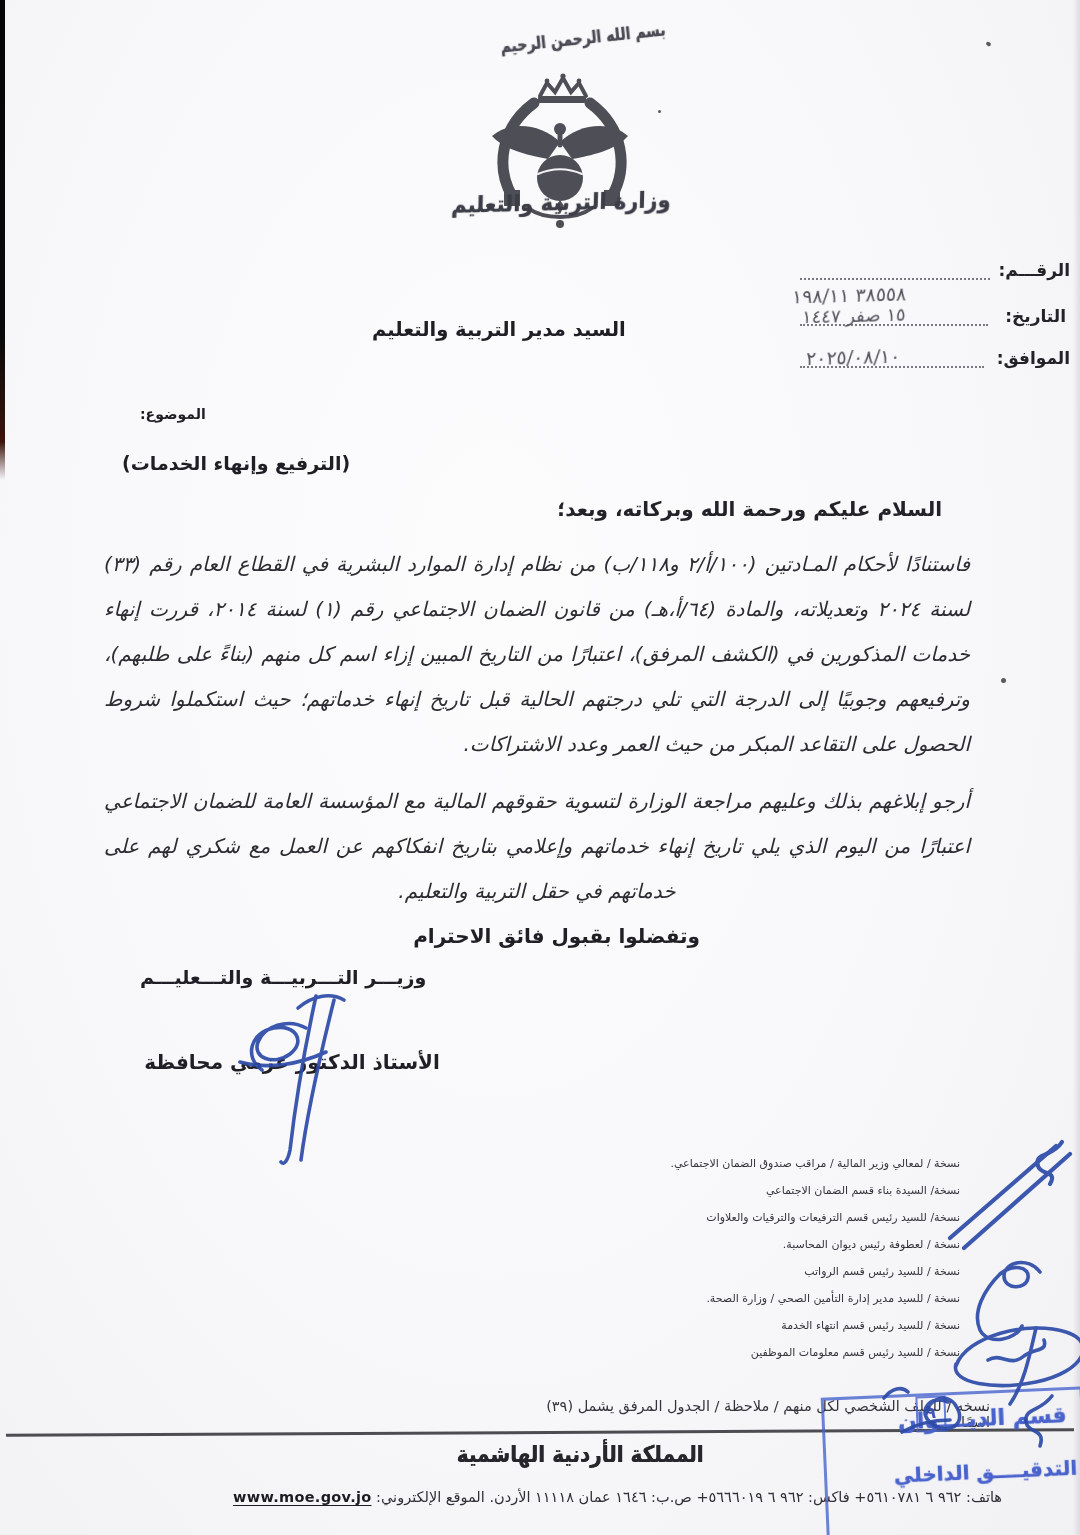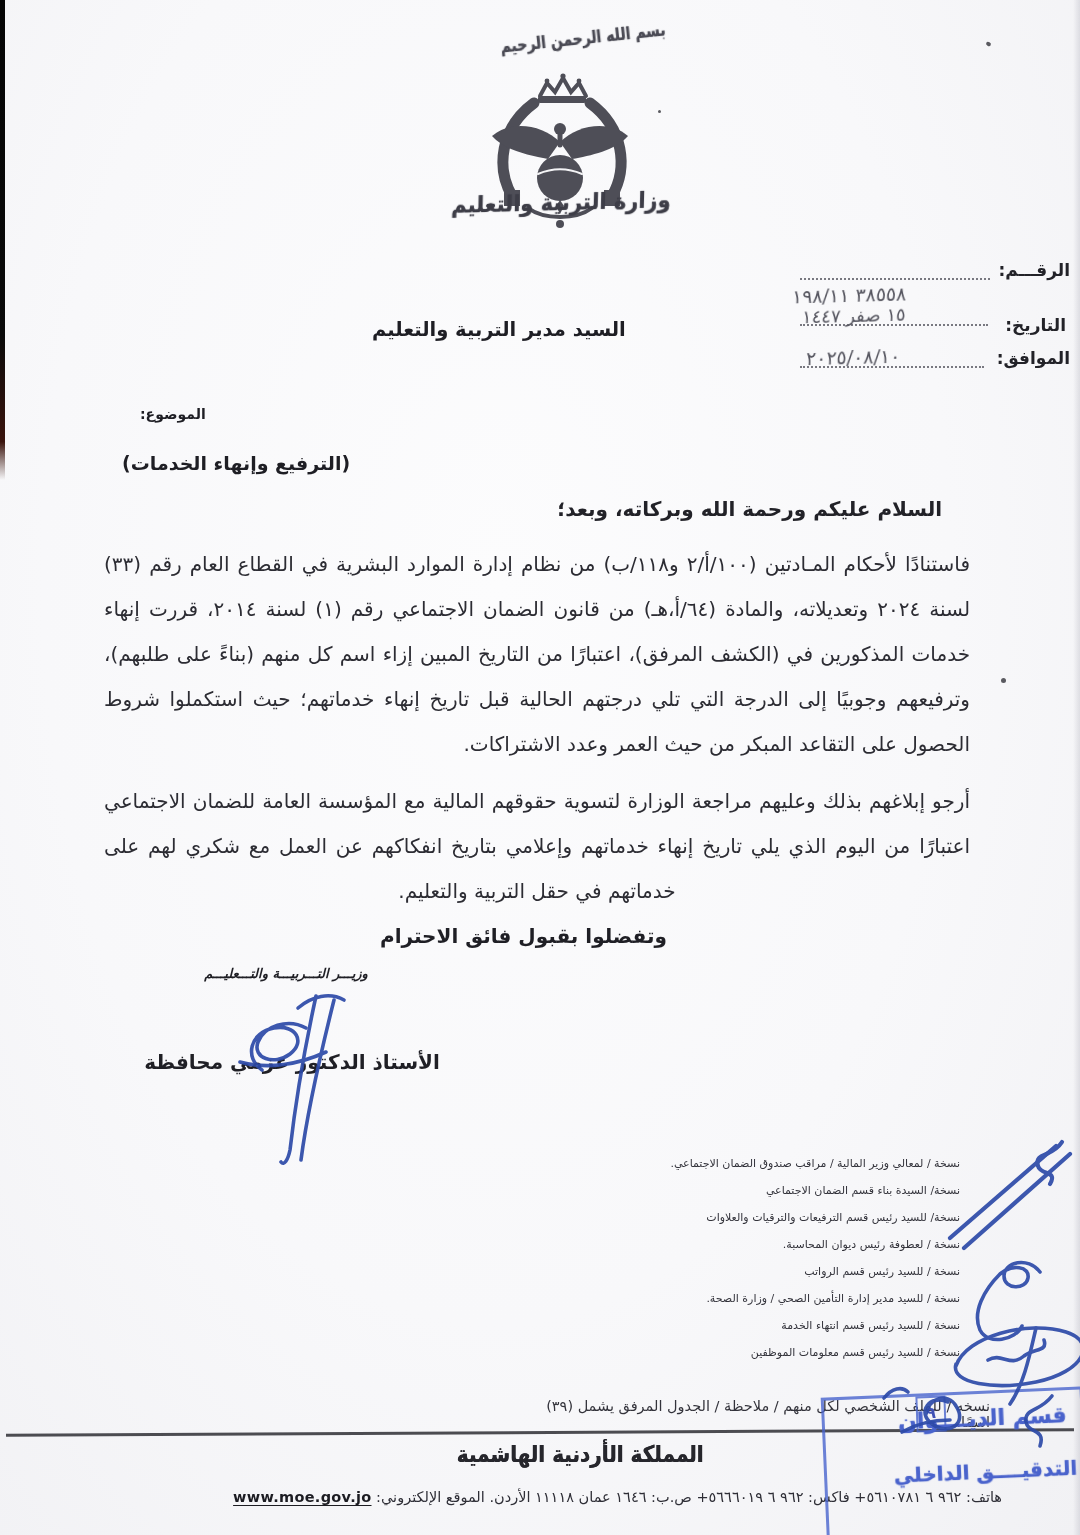--- a/index.html
+++ b/index.html
@@ -37,26 +37,26 @@
   }
   .ltr{direction:ltr; unicode-bidi:isolate;}
   
   .addressee{ left:372px; top:318px; width:330px; text-align:left;
     font-size:19.5px; font-weight:bold; color:#1e1e24;}
   .subject-label{left:140px; top:406px; width:165px; font-size:14px; font-weight:bold; color:#1e1e24; text-align:left;}
   .subject-value{left:122px; top:452px; width:330px; font-size:19px; font-weight:bold; color:#1e1e24; text-align:left;}
   .greeting{ right:138px; top:497px; font-size:20px; font-weight:bold; color:#222228; white-space:nowrap;margin-left:14px;}
   .bodytext{ left:104px; top:542px; width:866px; font-size:20px; line-height:45px;
     text-align:justify; color:#2c2c33;}
-  .bodytext p{margin:0 0 12px 0;}
+  .bodytext p{margin:0 0 12px 0;font-style:italic;}
   .bodytext p.center-last{text-align-last:center;}
-  .closing{ left:380px; top:924px; width:320px; text-align:left;
+  .closing{ left:380px; top:924px; width:320px; text-align:right;
     font-size:20px; font-weight:bold; color:#1f1f25;}
-  .signer-title{ left:140px; top:966px; width:292px; text-align:center;
-    font-size:13px; font-weight:bold; color:#1f1f25; white-space:nowrap;font-style:italic;}
+  .signer-title{ left:140px; top:966px; width:292px; text-align:left;
+    font-size:19px; font-weight:bold; color:#1f1f25; white-space:nowrap;}
   .signer-name{ left:122px; top:1050px; width:340px; text-align:center;
     font-size:20px; font-weight:bold; color:#1f1f25; white-space:nowrap;}
   
   .cc{ left:440px; top:1150px; width:520px; font-size:11px; line-height:27px;
     color:#33333b; text-align:right;}
   .cc-note{ left:512px; top:1398px; width:478px; font-size:14.5px; color:#33333b; text-align:right;}
   
   .footer-line{ left:6px; top:1431px; width:1068px; height:2.5px; background:#2e2e34;
     transform:rotate(-.3deg); opacity:.85;}
   .kingdom{ left:400px; top:1442px; width:360px; text-align:center;
@@ -131,21 +131,21 @@
       <circle cx="92" cy="158" r="4" fill="#3c3c46" stroke="none"></circle>
     </g>
   </svg>
 
   <div class="abs ministry-callig">وزارة التربية والتعليم</div>
 
   <div class="abs ref-label" style="right:10px;top:260px;">الرقـــم:</div>
   <div class="abs leader" style="left:800px;top:258px;width:190px;height:20px;"></div>
   <div class="abs hand ltr" style="left:792px;top:284px;font-size:19px;">٣٨٥٥٨ ١٩٨/١١</div>
 
-  <div class="abs ref-label" style="right:14px;top:315px;">التاريخ:</div>
+  <div class="abs ref-label" style="right:14px;top:306px;">التاريخ:</div>
   <div class="abs leader" style="left:800px;top:304px;width:188px;height:20px;"></div>
   <div class="abs hand" style="left:802px;top:305px;font-size:18px;letter-spacing:1px;">١٥ صفر ١٤٤٧</div>
 
   <div class="abs ref-label" style="right:10px;top:348px;">الموافق:</div>
   <div class="abs leader" style="left:800px;top:346px;width:184px;height:20px;"></div>
   <div class="abs hand ltr" style="left:806px;top:346px;font-size:19px;">٢٠٢٥/٠٨/١٠</div>
 
   <div class="abs addressee">السيد مدير التربية والتعليم</div>
   <div class="abs subject-label">الموضوع:</div>
   <div class="abs subject-value">(الترفيع وإنهاء الخدمات)</div>

